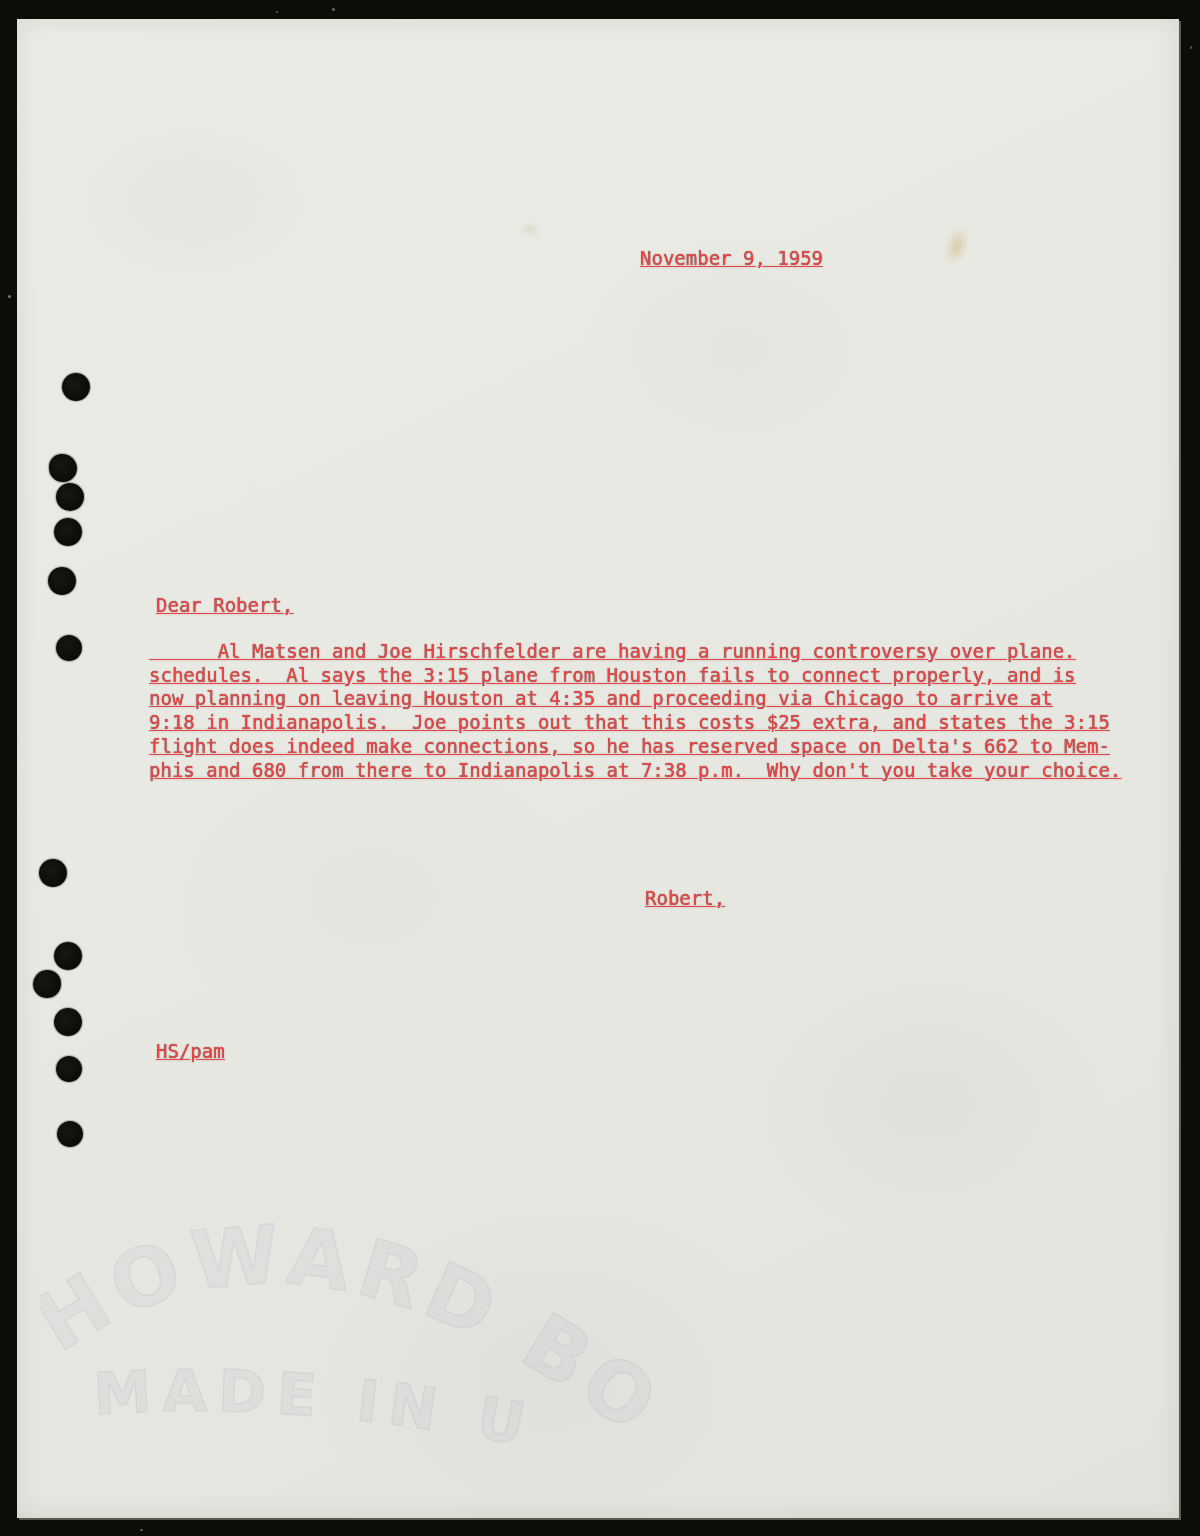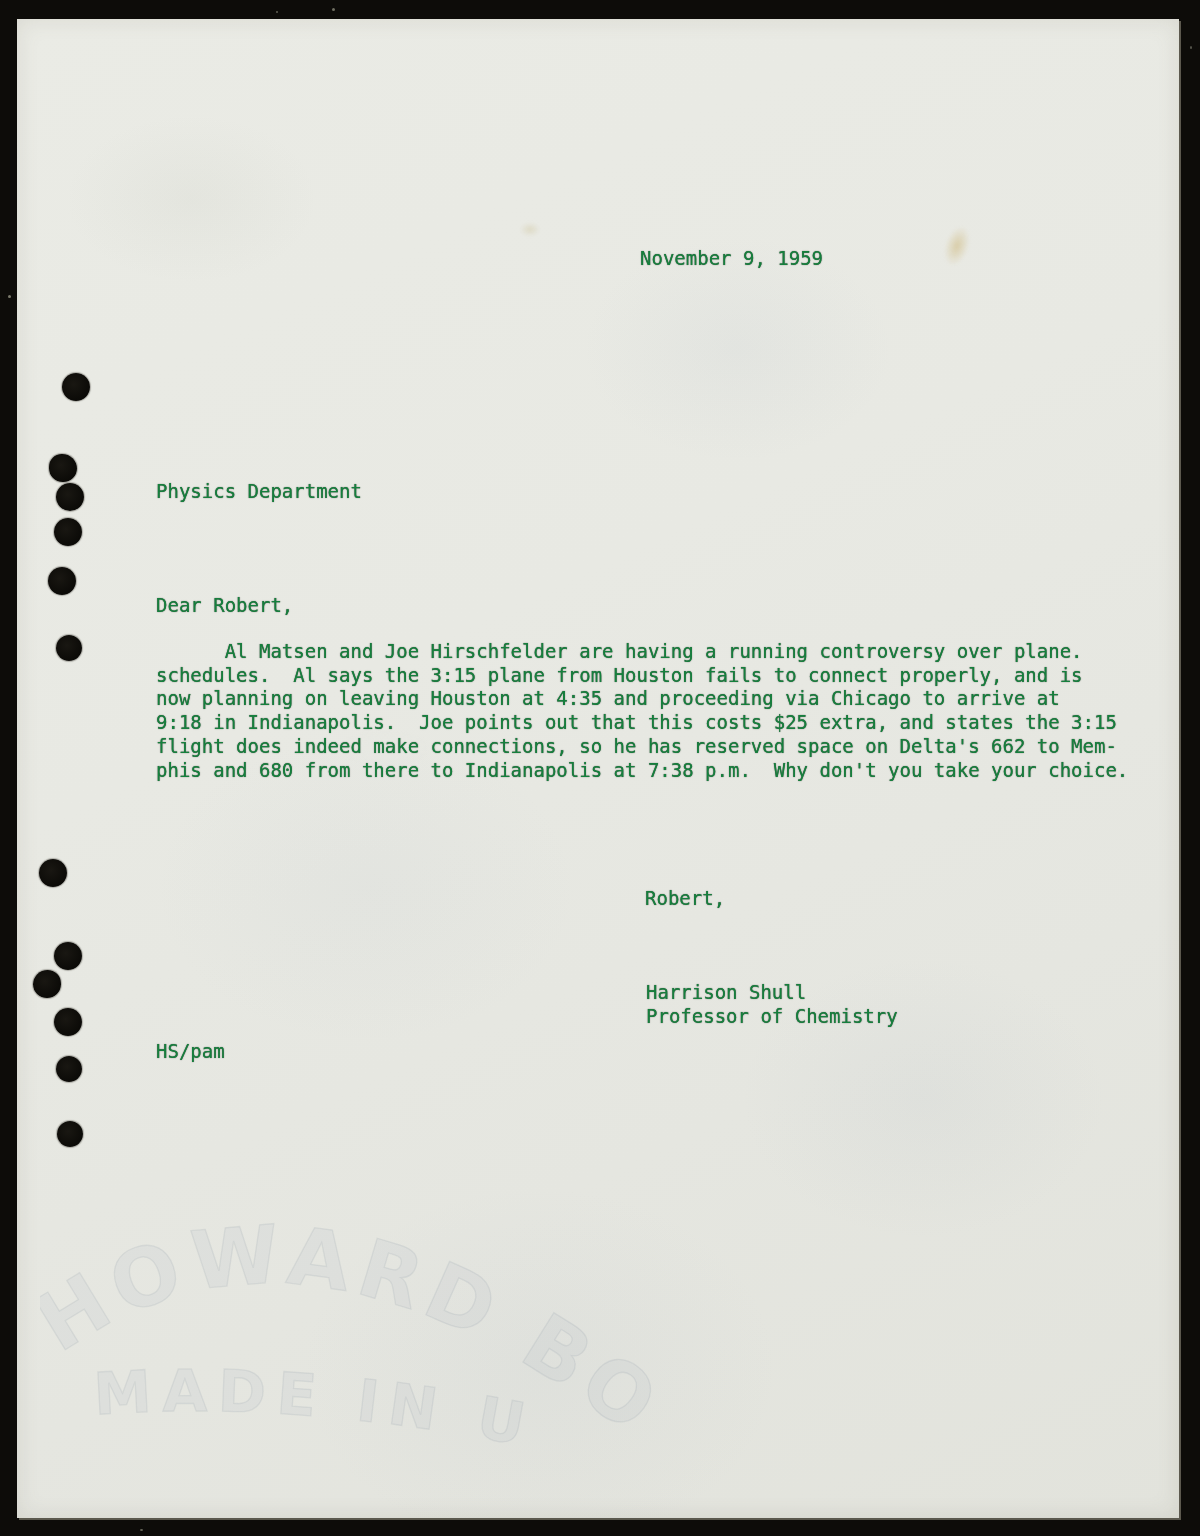--- a/index.html
+++ b/index.html
@@ -21,26 +21,27 @@
     background-image:
       radial-gradient(220px 160px at 62% 22%, rgba(172,182,194,0.10), rgba(172,182,194,0) 70%),
       radial-gradient(300px 220px at 30% 58%, rgba(172,182,194,0.08), rgba(172,182,194,0) 70%),
       radial-gradient(260px 200px at 78% 72%, rgba(168,178,190,0.10), rgba(168,178,190,0) 70%),
       radial-gradient(340px 260px at 45% 90%, rgba(165,175,188,0.09), rgba(165,175,188,0) 70%),
       radial-gradient(180px 120px at 15% 12%, rgba(160,165,150,0.08), rgba(160,165,150,0) 70%);
     pointer-events:none;
   }
   .txt{
     position:absolute;
-    color:#15803d;
+    color:#ef4444;
     font-size:19px;
     line-height:23.7px;
     letter-spacing:0;
     white-space:pre;
     text-shadow:0 0 0.7px rgba(62,61,56,0.9), 0 0 1.6px rgba(62,61,56,0.28);
+    text-decoration:underline;
   }
   .hole{
     position:absolute;width:28px;height:28px;border-radius:50%;
     background:radial-gradient(circle at 42% 40%, #191712 0%, #0b0a07 72%);
     box-shadow:0 0 1px 1px rgba(60,58,48,0.35);
   }
   .hole.sm{width:26px;height:26px;}
   .stain1{
     position:absolute;left:943px;top:222px;width:28px;height:48px;
     background:radial-gradient(closest-side, rgba(204,182,120,0.55), rgba(204,182,120,0) 85%);
@@ -103,31 +104,30 @@
   <div class="hole sm" style="left:57px;top:1121px;"></div>
 
   <div class="speck" style="left:8px;top:295px;width:3px;height:3px;background:#7b7b6c;"></div>
   <div class="speck" style="left:332px;top:8px;width:3px;height:3px;background:#6f6f62;"></div>
   <div class="speck" style="left:276px;top:11px;width:2px;height:2px;background:#5f5f54;"></div>
   <div class="speck" style="left:1190px;top:46px;width:2px;height:3px;background:#58584e;"></div>
   <div class="speck" style="left:140px;top:1529px;width:3px;height:2px;background:#66665a;"></div>
 
   <div class="txt" style="left:640px;top:247px;">November 9, 1959</div>
 
-  <div class="txt" style="left:156px;top:480px;"><div>Physics Department</div></div>
+  <div class="txt" style="left:156px;top:480px;"></div>
 
   <div class="txt" style="left:156px;top:594px;">Dear Robert,</div>
 
-  <div class="txt" style="left:156px;top:640px;">      Al Matsen and Joe Hirschfelder are having a running controversy over plane.
+  <div class="txt" style="left:149px;top:640px;">      Al Matsen and Joe Hirschfelder are having a running controversy over plane.
 schedules.  Al says the 3:15 plane from Houston fails to connect properly, and is
 now planning on leaving Houston at 4:35 and proceeding via Chicago to arrive at
 9:18 in Indianapolis.  Joe points out that this costs $25 extra, and states the 3:15
 flight does indeed make connections, so he has reserved space on Delta's 662 to Mem-
 phis and 680 from there to Indianapolis at 7:38 p.m.  Why don't you take your choice.</div>
 
 
   <div class="txt" style="left:645px;top:887px;">Robert,</div>
 
-  <div class="txt" style="left:646px;top:981px;"><div>Harrison Shull</div><div>Professor of Chemistry</div></div>
 
   <div class="txt" style="left:156px;top:1040px;">HS/pam</div>
 
 </div>
 
 </body></html>

